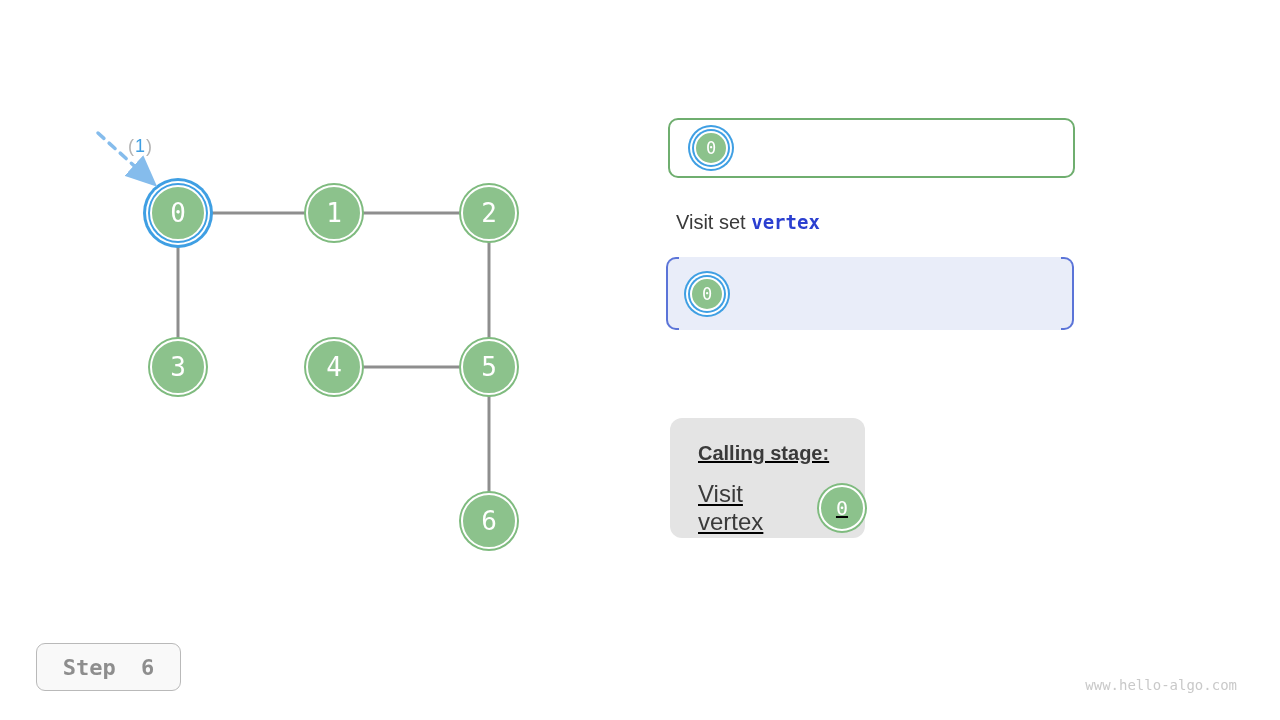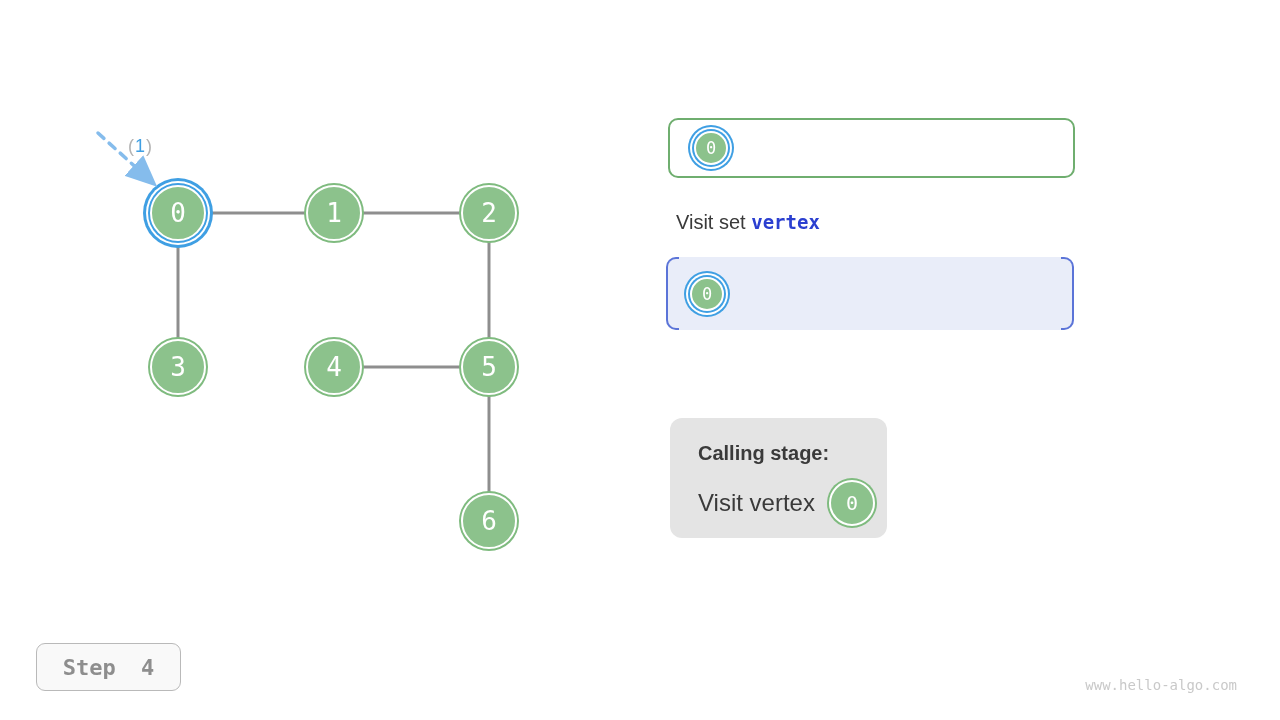--- a/index.html
+++ b/index.html
@@ -57,22 +57,22 @@
     background:var(--node-green);box-shadow:0 0 0 2px var(--node-green-ring);
     display:flex;align-items:center;justify-content:center;flex:0 0 auto;
     color:#fff;font-family:"DejaVu Sans Mono",monospace;font-size:17px;font-weight:500;
   }
   .chip.current{
     box-shadow:0 0 0 2px var(--blue-ring),0 0 0 4px #fff,0 0 0 6px var(--blue-ring);
   }
   .chip.lg{width:46px;height:46px;font-size:20px;}
 
   .calling-box{
-    position:absolute;left:670px;top:418px;width:217px;height:120px;box-sizing:border-box;
-    background:var(--box-gray);border-radius:12px;padding:22px 0 0 28px;
+    position:absolute;left:670px;top:418px;width:195px;height:120px;box-sizing:border-box;
+    background:var(--box-gray);border-radius:12px;padding:22px 0 0 28px;text-decoration:underline;
   }
   .calling-title{font-weight:bold;font-size:20px;color:#3a3a3a;line-height:26px;}
   .calling-row{display:flex;align-items:center;gap:14px;margin-top:14px;}
   .calling-label{font-size:24px;color:#3a3a3a;}
 
   .step-btn{
     position:absolute;left:36px;top:643px;width:145px;height:48px;box-sizing:border-box;
     border:1.5px solid #b9b9b9;border-radius:9px;background:#f9f9f9;
     display:flex;align-items:center;justify-content:center;
     font-family:"DejaVu Sans Mono",monospace;font-weight:bold;font-size:22px;
@@ -133,17 +133,17 @@
     </div>
 
   <div class="calling-box">
     <div class="calling-title">Calling stage:</div>
     <div class="calling-row">
       <span class="calling-label">Visit vertex</span>
       <div class="chip lg">0</div>
     </div>
   </div>
 
-  <div class="step-btn">Step 4</div>
+  <div class="step-btn">Step 6</div>
 
   <div class="watermark">www.hello-algo.com</div>
 
 </div>
 
 </body></html>

